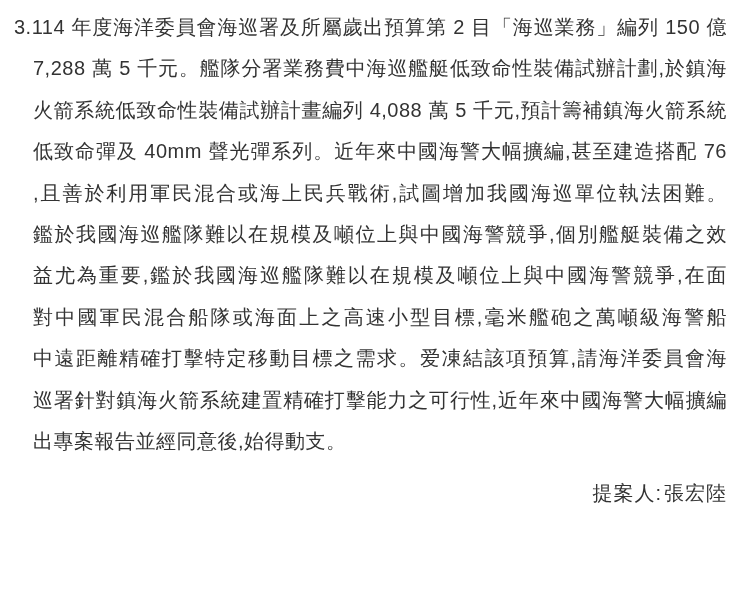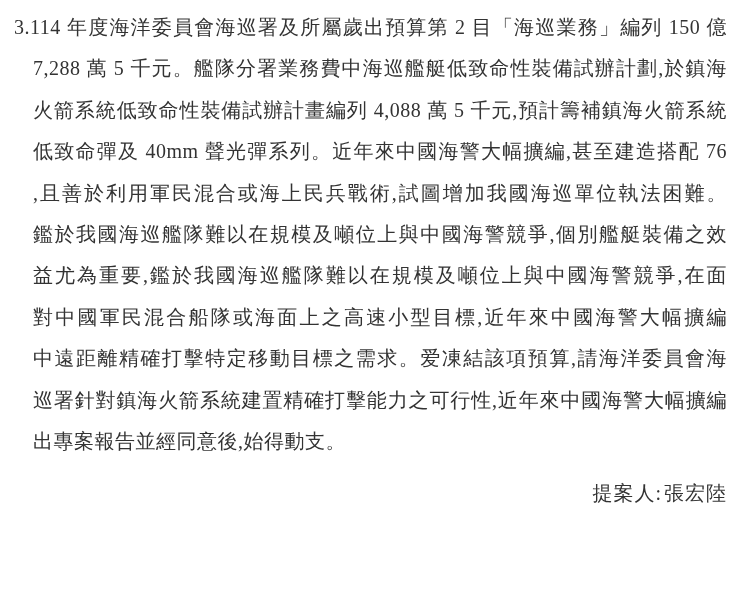--- a/index.html
+++ b/index.html
@@ -7,21 +7,21 @@
     padding: 0;
     background: #ffffff;
   }
   .page {
     position: relative;
     width: 740px;
     height: 556px;
     box-sizing: border-box;
     background: #ffffff;
     padding: 7px 13px 0 33px;
-    font-family: Liberation Serif, serif;
+    font-family: Liberation Sans, sans-serif;
     font-size: 20px;
     color: #333333;
     overflow: hidden;
   }
   .para .line {
     line-height: 41.4px;
     height: 41.4px;
     text-align: justify;
     text-align-last: justify;
     letter-spacing: 0.5px;
@@ -53,21 +53,21 @@
 <div class="page">
 
   <div class="para">
     <div class="line first"><span>3.</span><span>114 年度海洋委員會海巡署及所屬歲出預算第 2 目「海巡業務」編列 150 億</span></div>
     <div class="line">7,288 萬 5 千元。艦隊分署業務費中海巡艦艇低致命性裝備試辦計劃,於鎮海</div>
     <div class="line">火箭系統低致命性裝備試辦計畫編列 4,088 萬 5 千元,預計籌補鎮海火箭系統</div>
     <div class="line">低致命彈及 40mm 聲光彈系列。近年來中國海警大幅擴編,甚至建造搭配 76</div>
     <div class="line">,且善於利用軍民混合或海上民兵戰術,試圖增加我國海巡單位執法困難。</div>
     <div class="line">鑑於我國海巡艦隊難以在規模及噸位上與中國海警競爭,個別艦艇裝備之效</div>
     <div class="line">益尤為重要,鑑於我國海巡艦隊難以在規模及噸位上與中國海警競爭,在面</div>
-    <div class="line">對中國軍民混合船隊或海面上之高速小型目標,近年來中國海警大幅擴編</div>
+    <div class="line">對中國軍民混合船隊或海面上之高速小型目標,毫米艦砲之萬噸級海警船</div>
     <div class="line">中遠距離精確打擊特定移動目標之需求。爱凍結該項預算,請海洋委員會海</div>
     <div class="line">巡署針對鎮海火箭系統建置精確打擊能力之可行性,近年來中國海警大幅擴編</div>
     <div class="line last">出專案報告並經同意後,始得動支。</div>
   </div>
 
   <div class="sig-block">
     <div class="sig-line"><span class="sig-label">提案人:</span><span>張宏陸</span></div>
   </div>
 
 </div>

